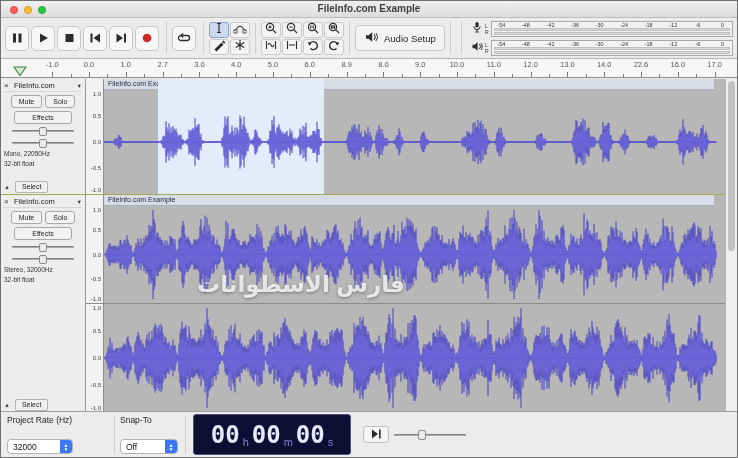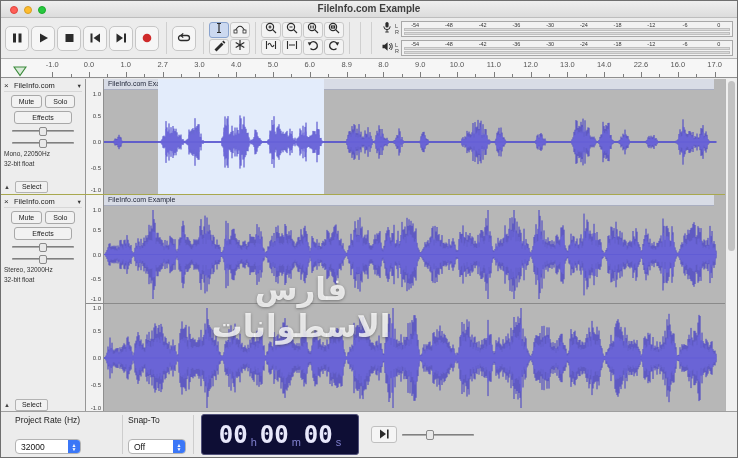--- a/index.html
+++ b/index.html
@@ -63,24 +63,24 @@
   .pselect{font-size:7px;color:#222;border:1px solid #b3b3b3;background:#f1f1f1;border-radius:2px;padding:0 6px;line-height:10px;}
   .chans{flex:1;display:flex;flex-direction:column;min-width:0;}
   .chan{flex:1;display:flex;min-height:0;position:relative;}
   .chan + .chan{border-top:1px solid #8a8a8a;}
   .vruler{width:18px;background:#f2f2f2;border-right:1px solid #8f8f8f;position:relative;flex:none;}
   .vlabel{position:absolute;right:2px;font-size:6px;color:#444;transform:translateY(-50%);white-space:nowrap;}
   .wave{flex:1;position:relative;background:#b7b7b7;overflow:hidden;min-width:0;}
   .clipheader{position:absolute;top:0;left:0;right:11px;height:11px;background:#d8dce6;border-bottom:1px solid #a9aec0;font-size:7px;color:#1d2335;line-height:10px;padding-left:4px;z-index:1;white-space:nowrap;}
   .selection{position:absolute;top:0;bottom:0;background:#e3ecfb;z-index:2;}
   .svgwrap{position:absolute;inset:0;z-index:3;}
-  .watermark{position:absolute;left:168px;top:192px;width:264px;text-align:center;font-size:31px;font-weight:bold;color:rgba(255,255,255,.8);text-shadow:0 1px 3px rgba(70,70,70,.55);z-index:7;pointer-events:none;}
+  .watermark{position:absolute;left:168px;top:192px;width:264px;text-align:center;font-size:23px;font-weight:bold;color:rgba(255,255,255,.8);text-shadow:0 1px 3px rgba(70,70,70,.55);z-index:7;pointer-events:none;}
 
   
-  .bottombar{position:absolute;left:0;right:0;bottom:0;height:46px;background:#ececec;border-top:1px solid #9f9f9f;display:flex;align-items:stretch;padding:2px 12px;z-index:19;}
+  .bottombar{position:absolute;left:0;right:0;bottom:0;height:46px;background:#ececec;border-top:1px solid #9f9f9f;display:flex;align-items:stretch;padding:2px 4px;z-index:19;}
   .bb-col{display:flex;flex-direction:column;justify-content:space-between;padding:1px 2px;flex:none;}
   .bb-label{font-size:8.5px;color:#222;white-space:nowrap;}
   .bb-sep{width:1px;background:#cdcdcd;margin:1px 3px;flex:none;}
   .select{display:flex;align-items:center;background:#fff;border:1px solid #b3b3b3;border-radius:4px;height:15px;font-size:8.5px;color:#111;padding-left:5px;overflow:hidden;white-space:nowrap;}
   .stepper{margin-left:auto;width:12px;height:100%;background:#3b77f7;display:flex;flex-direction:column;align-items:center;justify-content:center;color:#fff;font-size:5px;line-height:4px;flex:none;}
   .timefields{display:flex;gap:4px;}
   .timefield{width:110px;height:16px;background:#10103c;border:1px solid #45456b;border-radius:2px;color:#dfe3ff;font-family:"DejaVu Sans Mono",monospace;font-size:8px;line-height:14px;text-align:center;letter-spacing:.5px;white-space:nowrap;}
   .bigtime{width:158px;margin:0 4px;background:#0e0e35;border:1px solid #52527a;border-radius:3px;display:flex;align-items:center;justify-content:center;gap:3px;flex:none;}
   .bt-d{font-family:"DejaVu Sans Mono",monospace;font-size:24px;font-weight:bold;color:#e8e8fb;}
   .bt-u{font-size:11px;color:#8181cf;align-self:flex-end;padding-bottom:6px;}
@@ -233,20 +233,27 @@
         </div>
       <div class="sbtn">
           <span><svg width="14" height="14" viewBox="0 0 14 14" style="transform:scaleX(-1)">
               <path d="M3.5 6.5 a4 4 0 1 1 1 4" fill="none" stroke="#2b2b2b" stroke-width="1.3"></path>
               <polygon points="1.8,4.2 5.8,4.6 3.4,7.8" fill="#2b2b2b"></polygon>
             </svg></span>
         </div>
     </div>
     <div class="tb-sep"></div>
 
+    <div class="bigbtn">
+      <span><svg width="15" height="14" viewBox="0 0 15 14">
+            <path d="M2 5.2 h2.6 L8.2 2.2 v9.6 L4.6 8.8 H2 Z" fill="#2b2b2b"></path>
+            <path d="M10 4.3 a3.6 3.6 0 0 1 0 5.4 M11.8 3 a6 6 0 0 1 0 8" stroke="#2b2b2b" fill="none" stroke-width="1.1"></path>
+          </svg></span>
+      <span>Audio Setup</span>
+    </div>
     <div class="tb-sep"></div>
     <div class="tb-sep"></div>
 
     <div class="meters">
       <div class="meterrow">
         <span><svg width="12" height="13" viewBox="0 0 12 13">
               <rect x="4.4" y="1" width="3.2" height="5.6" rx="1.6" fill="#2b2b2b"></rect>
               <path d="M2.8 5.4 a3.2 3.2 0 0 0 6.4 0 M6 8.8 v2 M4.3 11 h3.4" stroke="#2b2b2b" fill="none" stroke-width="1"></path>
             </svg></span>
         <span class="lr">

